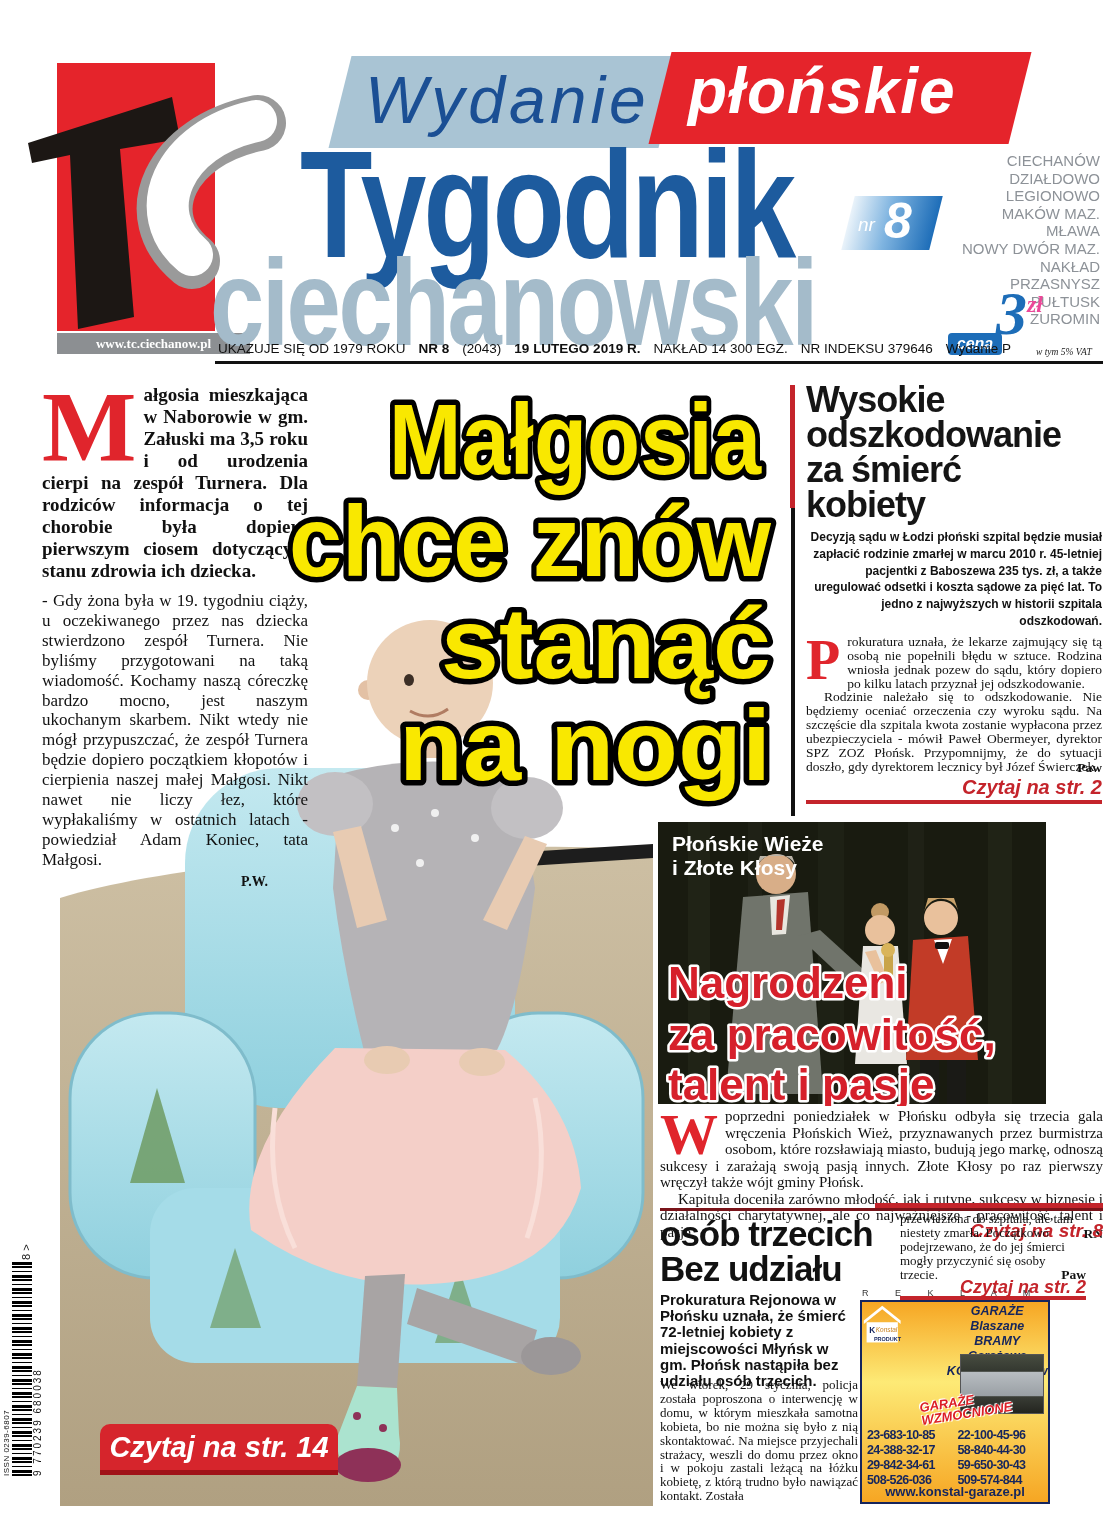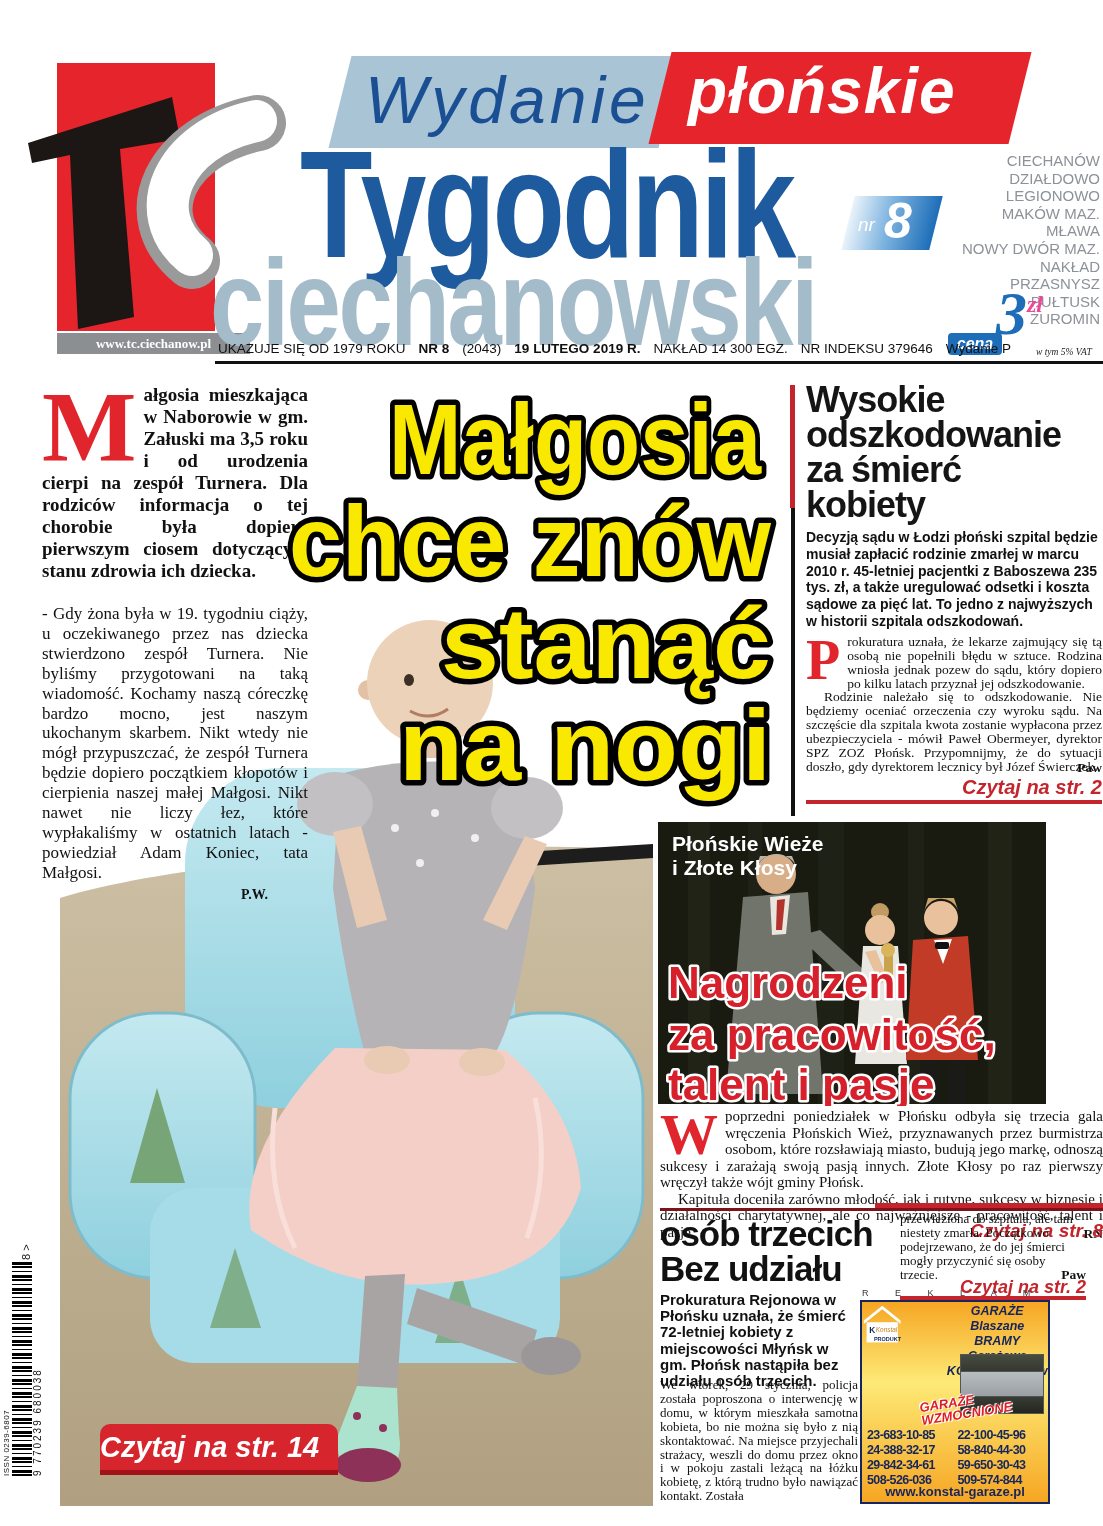--- a/index.html
+++ b/index.html
@@ -32,29 +32,29 @@
   .vat{left:1036px;top:347px;font-size:9.5px;font-style:italic;color:#222;}
   .cena-badge{left:948px;top:333px;width:54px;height:22px;background:#1d6db8;border-radius:4px;color:#fff;
               font-weight:bold;font-style:italic;font-size:16px;text-align:center;line-height:22px;}
   .infoline{left:218px;top:341px;width:730px;font-size:13.5px;white-space:nowrap;display:flex;gap:13px;color:#111;}
   .mast-rule{left:215px;top:361px;width:888px;height:3px;background:#111;}
   
   .leftcol{left:42px;top:384px;width:266px;}
   .dropcap{float:left;color:#e0252c;font-weight:bold;line-height:0.78;margin:4px 7px 0 0;}
   .dc-m{font-size:100px;}
   .lead-left{font-size:19px;font-weight:bold;line-height:22px;}
-  .body-left{font-size:17px;line-height:19.9px;margin-top:22px;}
+  .body-left{font-size:17px;line-height:19.9px;margin-top:9px;}
   .byline-pw{font-size:14px;font-weight:bold;text-align:right;margin-right:40px;margin-top:4px;}
   
   .vdiv-red{left:790px;top:385px;width:5px;height:123px;background:#c4242b;}
   .vdiv-blk{left:791px;top:508px;width:4px;height:308px;background:#111;}
   
   .comp{left:806px;top:382px;width:296px;}
   .comp-h{font-size:36px;font-weight:bold;line-height:35px;letter-spacing:-1px;color:#151515;}
-  .comp-lead{margin-top:7px;font-size:14px;font-weight:bold;line-height:16.8px;}
+  .comp-lead{margin-top:7px;font-size:12px;font-weight:bold;line-height:16.8px;text-align:right;}
   .comp-body{margin-top:5px;font-size:13.5px;line-height:13.9px;}
   .dc-p{font-size:56px;}
   .comp-body2{font-size:13.5px;line-height:13.9px;text-indent:18px;}
   .byline-r{font-size:13.5px;font-weight:bold;text-align:right;margin-top:-14px;}
   .cta{color:#c4242b;font-weight:bold;font-style:italic;font-family:"Liberation Sans",sans-serif;}
   .cta-bar{background:#c4242b;height:4px;}
   
   .awd-body{left:660px;top:1108px;width:443px;font-size:15px;line-height:16.5px;}
   .dc-w{font-size:58px;}
   
@@ -76,21 +76,21 @@
             background:linear-gradient(180deg,#474c40 0%,#343830 28%,#b8bdc1 30%,#9aa0a5 70%,#3a3d36 72%,#23251f 100%);
             border:1px solid #555;}
   .ad-stamp{position:absolute;left:58px;top:92px;transform:rotate(-9deg);color:#dc1e26;font-weight:bold;font-style:italic;
             font-size:13px;line-height:13px;text-shadow:0 0 2px #fff,1px 1px 0 #fff,-1px -1px 0 #fff;}
   .ad-phones{position:absolute;left:5px;top:126px;right:4px;display:grid;grid-template-columns:1fr 1fr;
              column-gap:4px;row-gap:1px;font-size:12.5px;font-weight:bold;letter-spacing:-0.6px;color:#15255d;}
   .ad-url{position:absolute;left:0;right:0;bottom:3px;text-align:center;font-size:13px;font-weight:bold;color:#15255d;}
   
   .cta14{left:100px;top:1424px;width:238px;height:46px;background:#d6252c;border-radius:10px 10px 0 0;
          box-shadow:0 5px 0 #a01218;color:#fff;font-size:29px;font-weight:bold;font-style:italic;
-         font-family:"Liberation Sans",sans-serif;text-align:left;line-height:46px;}
+         font-family:"Liberation Sans",sans-serif;text-align:center;line-height:46px;}
   .photo-label{left:672px;top:832px;color:#fff;font-size:21px;font-weight:bold;line-height:24px;
                font-family:"Liberation Sans",sans-serif;}
   
   .bc-wrap{left:2px;top:1262px;width:42px;height:214px;}
   .bc-inner{position:absolute;width:214px;height:42px;transform-origin:0 0;transform:rotate(-90deg) translateX(-214px);}
   .bc-issn{font-size:8px;font-family:"Liberation Sans",sans-serif;letter-spacing:0.5px;}
   .bc-stripes{height:20px;margin-top:1px;background:repeating-linear-gradient(90deg,#000 0 2px,#fff 2px 3px,#000 3px 6px,#fff 6px 9px,#000 9px 10px,#fff 10px 13px);}
   .bc-digits{font-size:10px;font-family:"Liberation Sans",sans-serif;letter-spacing:2px;}
   .bc-marker{left:6px;top:1234px;width:40px;font-size:11px;font-family:"Liberation Sans",sans-serif;transform:rotate(-90deg);transform-origin:center;}
 </style>

